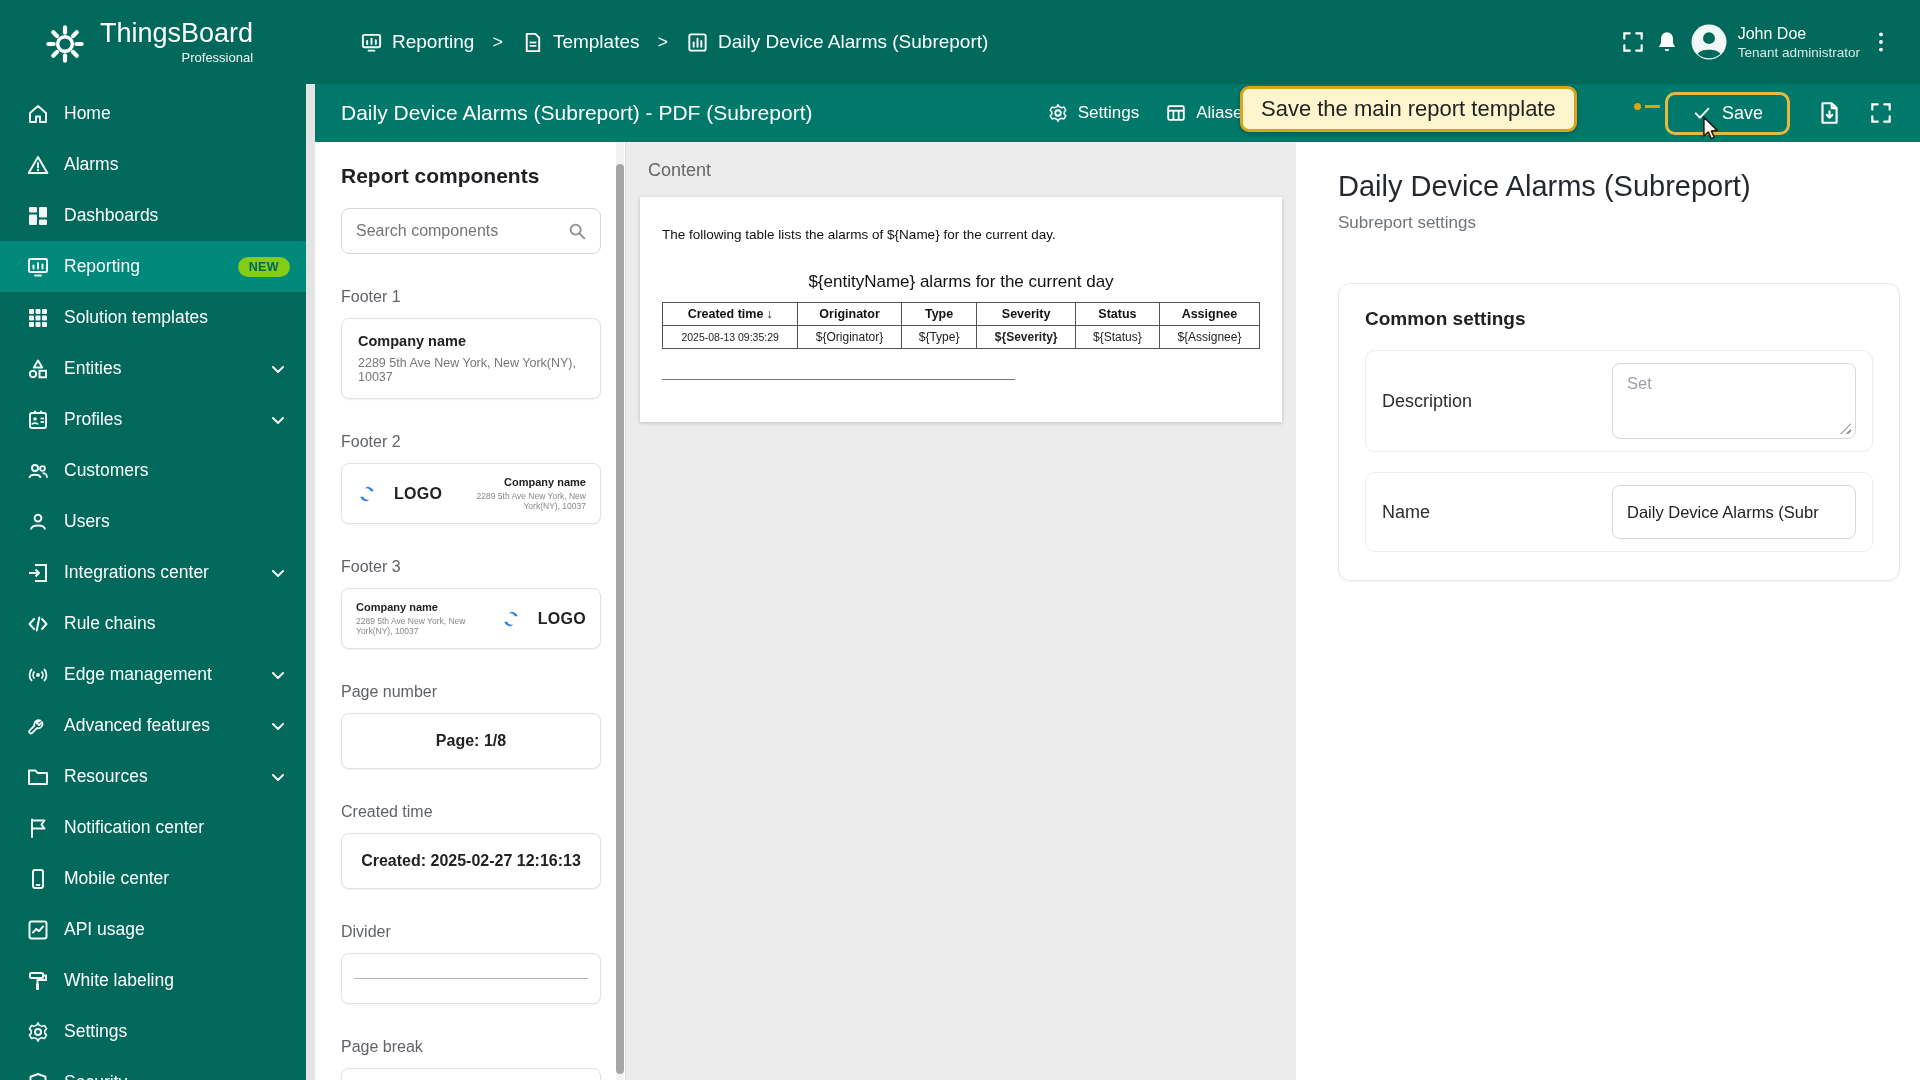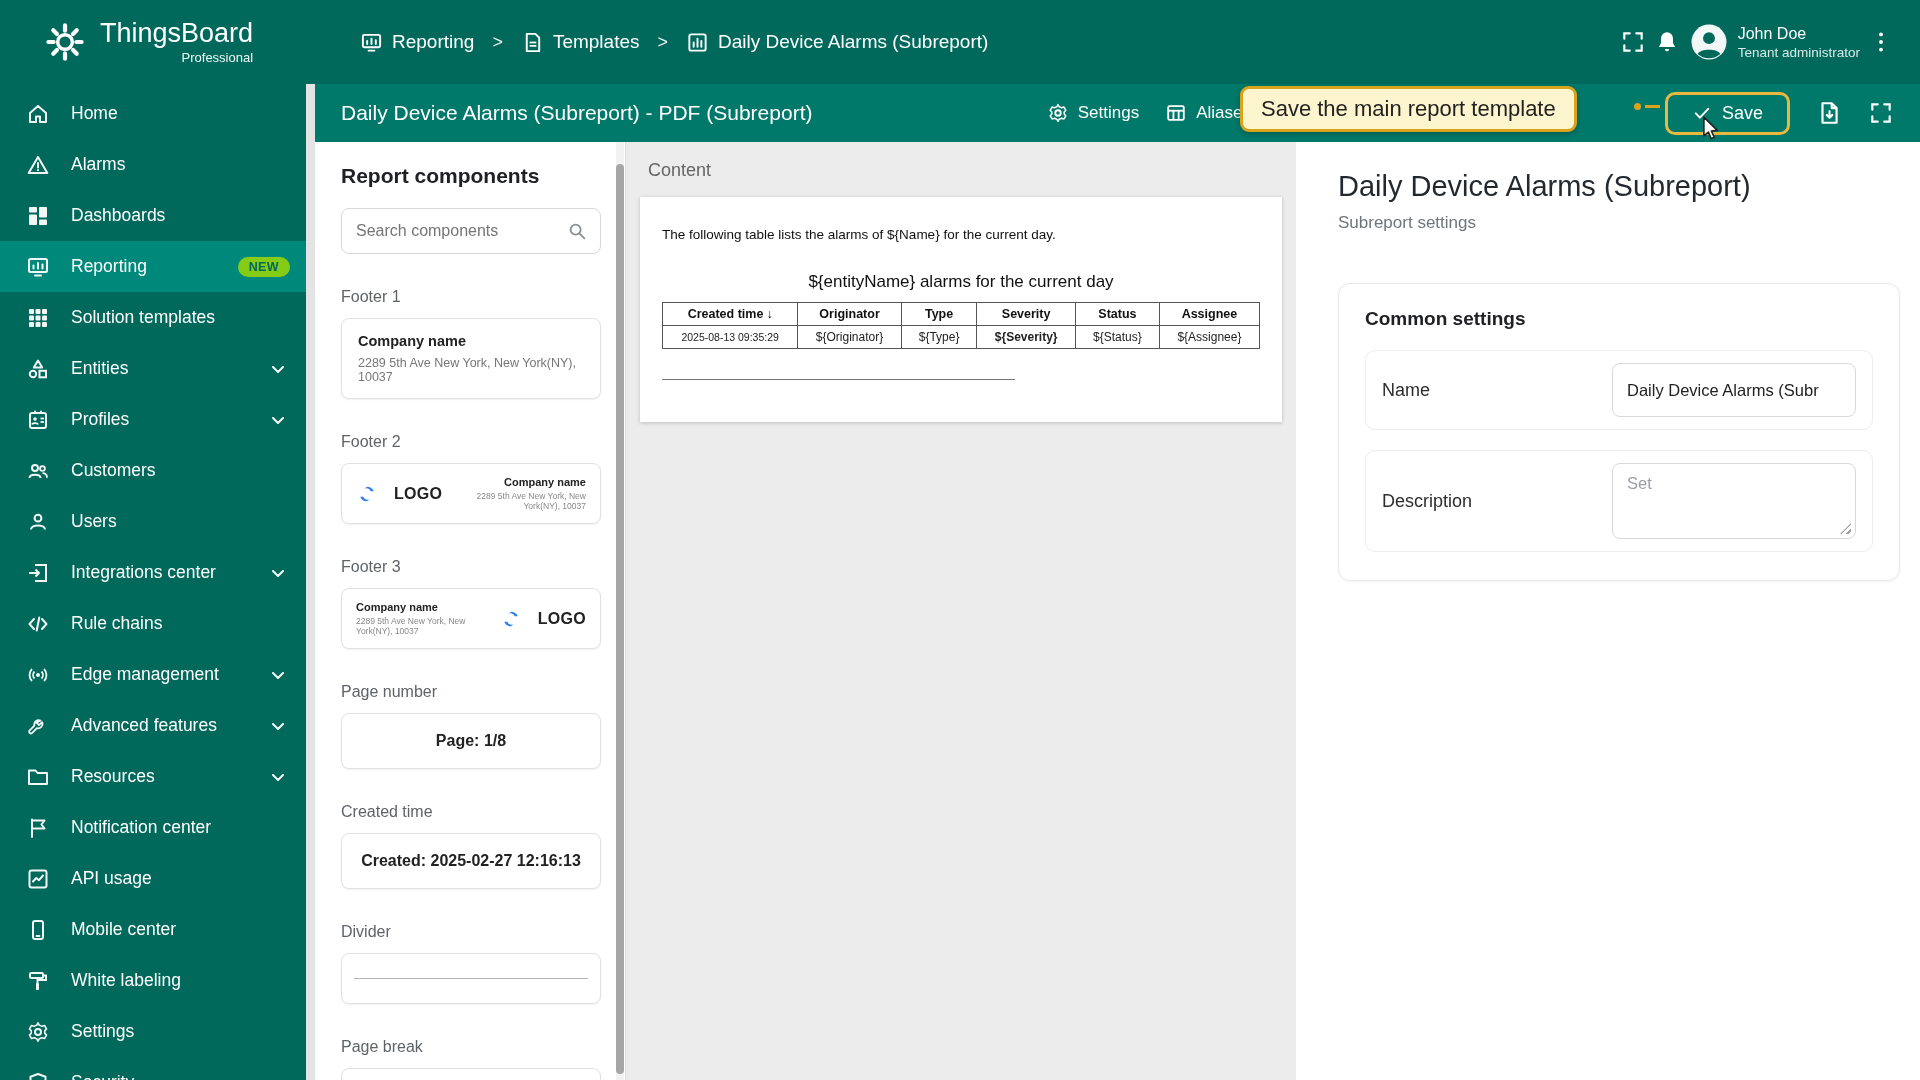--- a/index.html
+++ b/index.html
@@ -1,41 +1,41 @@
 <!DOCTYPE html>
 <html><head>
 <meta charset="utf-8">
 <style>
   html,body{margin:0;padding:0;}
   body{font-family:"Liberation Sans",sans-serif;background:#ececec;}
   .app{position:relative;width:1920px;height:1080px;overflow:hidden;background:#ececec;}
 
   
   .topbar{height:84px;background:#00695c;display:flex;align-items:center;color:#fff;}
-  .brand{flex:0 0 360px;display:flex;align-items:center;gap:14px;padding-left:44px;box-sizing:border-box;cursor:pointer;}
+  .brand{flex:0 0 360px;display:flex;align-items:flex-end;gap:14px;padding-left:44px;box-sizing:border-box;cursor:pointer;}
   .logo{width:42px;height:42px;color:#fff;}
   .brand-name{font-size:27px;line-height:1.05;}
   .brand-sub{font-size:13px;text-align:right;opacity:.95;margin-top:2px;}
   .breadcrumb{display:flex;align-items:center;font-size:19px;}
   .crumb{display:flex;align-items:center;gap:9px;cursor:pointer;}
   .crumb .icon{width:23px;height:23px;}
   .crumb-sep{margin:0 18px;font-size:18px;opacity:.95;}
   .topbar-right{margin-left:auto;display:flex;align-items:center;gap:8px;padding-right:26px;}
   .icon{display:inline-flex;}
   .icon svg{width:100%;height:100%;}
   .icon-btn{width:26px;height:26px;color:#fff;cursor:pointer;}
   .avatar{width:42px;height:42px;cursor:pointer;}
   .user-info{cursor:pointer;}
   .user-name{font-size:16px;}
   .user-role{font-size:13.5px;opacity:.85;margin-top:2px;}
 
   
   .body-row{display:flex;height:996px;}
   .sidebar{flex:0 0 306px;background:#00695c;color:#fff;padding-top:4px;overflow:hidden;}
-  .nav-item{display:flex;align-items:center;gap:21px;height:51px;padding:0 16px 0 26px;font-size:17.5px;cursor:pointer;}
+  .nav-item{display:flex;align-items:center;gap:14px;height:51px;padding:0 16px 0 26px;font-size:17.5px;cursor:pointer;}
   .nav-item .icon{width:24px;height:24px;flex:0 0 24px;opacity:.95;}
   .nav-item.active{background:#00897b;}
   .nav-badge{margin-left:auto;background:#84cc16;color:#00695c;font-weight:bold;font-size:12.5px;padding:3px 11px;border-radius:12px;letter-spacing:.4px;}
   .chevron{margin-left:auto;width:22px;height:22px;opacity:.9;}
   .side-track{flex:0 0 9px;background:#e4e4e4;cursor:pointer;}
 
   .main{flex:1;display:flex;flex-direction:column;min-width:0;}
   .subheader{flex:0 0 58px;height:58px;background:#00796b;color:#fff;display:flex;align-items:center;padding:0 26px;box-sizing:border-box;}
   .subheader-title{font-size:21px;white-space:nowrap;}
   .subheader-actions{margin-left:auto;display:flex;align-items:center;gap:26px;}
@@ -406,34 +406,34 @@
             <svg viewBox="0 0 24 24" width="100%" height="100%" aria-hidden="true">
               <line x1="6" y1="3.5" x2="6" y2="21" stroke="currentColor" stroke-width="2" stroke-linecap="round"></line>
               <path d="M6 4.5 H18.5 L15.5 8.5 L18.5 12.5 H6" fill="none" stroke="currentColor" stroke-width="2" stroke-linejoin="round"></path>
             </svg>
           </span>
           <span>Notification center</span>
         </div>
       <div class="nav-item">
           <span class="icon">
             <svg viewBox="0 0 24 24" width="100%" height="100%" aria-hidden="true">
+              <rect x="7" y="3" width="10" height="18" rx="2" fill="none" stroke="currentColor" stroke-width="2"></rect>
+              <line x1="10.5" y1="18" x2="13.5" y2="18" stroke="currentColor" stroke-width="1.8" stroke-linecap="round"></line>
+            </svg>
+          </span>
+          <span>Mobile center</span>
+        </div>
+      <div class="nav-item">
+          <span class="icon">
+            <svg viewBox="0 0 24 24" width="100%" height="100%" aria-hidden="true">
               <rect x="3.5" y="3.5" width="17" height="17" rx="2" fill="none" stroke="currentColor" stroke-width="2"></rect>
               <path d="M7 14.5 L10.3 11 L13 13.2 L17 8.5" fill="none" stroke="currentColor" stroke-width="2" stroke-linejoin="round" stroke-linecap="round"></path>
             </svg>
           </span>
           <span>API usage</span>
-        </div>
-      <div class="nav-item">
-          <span class="icon">
-            <svg viewBox="0 0 24 24" width="100%" height="100%" aria-hidden="true">
-              <rect x="7" y="3" width="10" height="18" rx="2" fill="none" stroke="currentColor" stroke-width="2"></rect>
-              <line x1="10.5" y1="18" x2="13.5" y2="18" stroke="currentColor" stroke-width="1.8" stroke-linecap="round"></line>
-            </svg>
-          </span>
-          <span>Mobile center</span>
         </div>
       <div class="nav-item">
           <span class="icon">
             <svg viewBox="0 0 24 24" width="100%" height="100%" aria-hidden="true">
               <rect x="4" y="4" width="13" height="5" rx="1" fill="none" stroke="currentColor" stroke-width="2"></rect>
               <path d="M17 6.5 H20 V11 H11.5 V14" fill="none" stroke="currentColor" stroke-width="2"></path>
               <rect x="10" y="14" width="3" height="7" rx="0.8" fill="currentColor"></rect>
             </svg>
           </span>
           <span>White labeling</span>
@@ -619,30 +619,30 @@
             <div class="page-divider"></div>
           </div>
         </section>
 
         <section class="details-panel">
           <h1 class="details-title" style="margin:0;font-weight:normal;">Daily Device Alarms (Subreport)</h1>
           <div class="details-sub">Subreport settings</div>
           <div class="settings-card">
             <div class="card-title">Common settings</div>
             <div class="field-row">
-              <span class="field-label">Name</span>
-              <input class="text-input" type="text" value="Daily Device Alarms (Subr" style="">
-            </div>
-            <div class="field-row">
               <span class="field-label">Description</span>
               <span class="desc-wrap">
                 <textarea class="text-area" placeholder="Set" style=""></textarea>
                 <span class="grip"></span>
               </span>
             </div>
+            <div class="field-row">
+              <span class="field-label">Name</span>
+              <input class="text-input" type="text" value="Daily Device Alarms (Subr" style="">
+            </div>
           </div>
         </section>
 
       </div>
     </div>
   </div>
 
   <div class="tooltip">Save the main report template</div>
   <span class="tt-dot"></span>
   <span class="tt-dash"></span>

